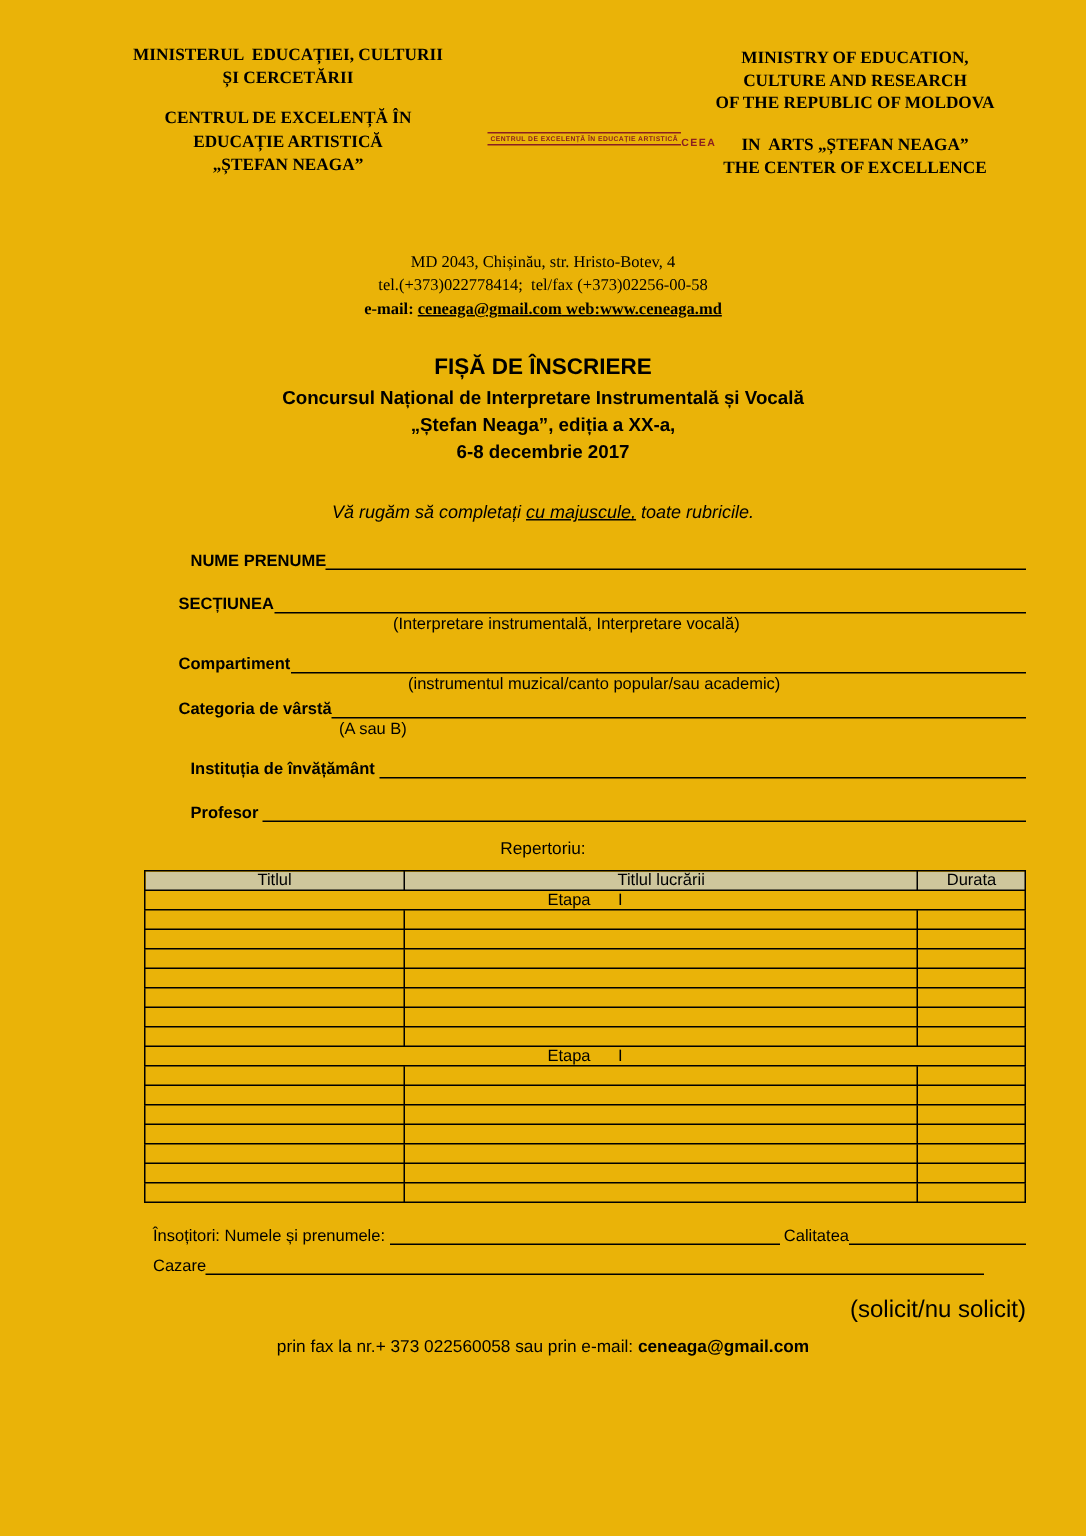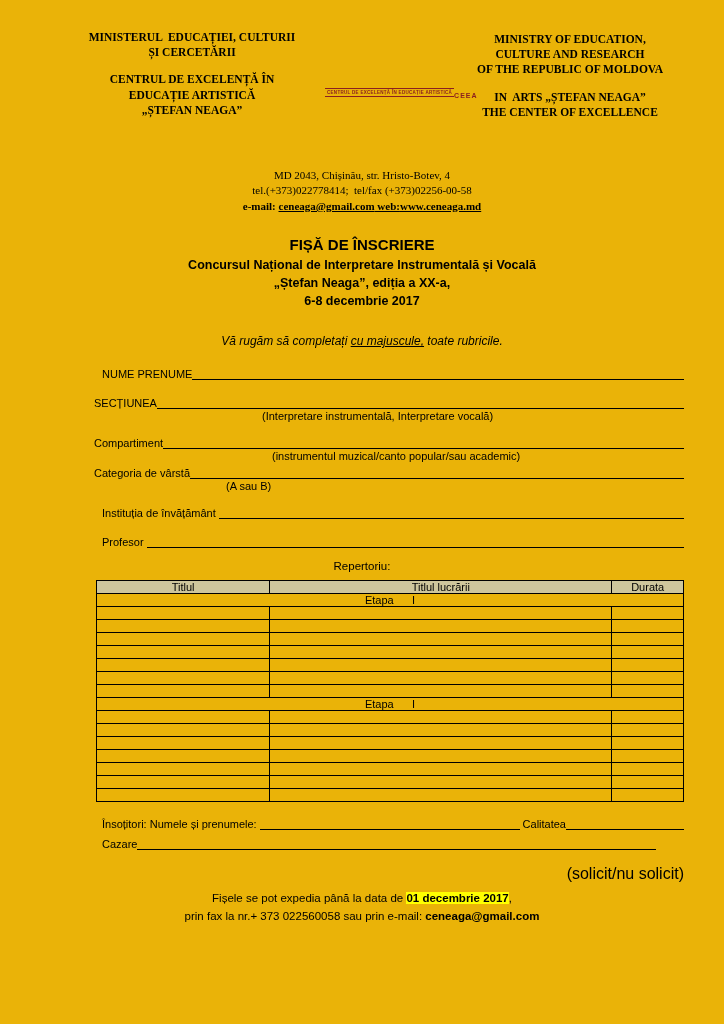--- a/index.html
+++ b/index.html
@@ -27,21 +27,21 @@
   
   .titleblock{text-align:center;margin-top:20px;line-height:1.45;}
   .title-main{font-size:15px;font-weight:bold;}
   .title-sub{font-size:12.5px;font-weight:bold;}
 
   .instruction{text-align:center;font-style:italic;font-size:12px;margin-top:24px;}
 
   
   .content{margin:18px 40px 0 94px;font-size:11px;}
   .frow{display:flex;align-items:flex-end;}
-  .frow .lbl{font-weight:normal;white-space:pre;}
+  .frow .lbl{font-weight:bold;white-space:pre;margin-left:25px;}
   .fill{flex:1;border-bottom:1px solid #000;height:13px;}
   .fieldnote{font-size:11px;margin-top:1px;}
   .pad8{padding-left:8px;}
   .row-name{margin-bottom:15px;}
   .note-sect{margin-left:168px;}
   .row-comp{margin-top:13px;}
   .note-comp{margin-left:178px;}
   .row-age{margin-top:3px;}
   .note-age{margin-left:132px;}
   .row-inst{margin-top:13px;}
@@ -286,20 +286,17 @@
     </div>
     <div class="erow cazare-row">
       <span class="etext">Cazare</span>
       <span class="efill"></span>
     </div>
     <div class="solicit">(solicit/nu solicit)</div>
   </div>
 
   <div class="deadline">
     <div>
-      <span class="pre">Fișele se pot expedia până la data de </span><span class="hl">01 decembrie 2017</span><span>,</span>
-    </div>
-    <div>
       <span class="pre">prin fax la nr.+ 373 022560058 sau prin e-mail: </span><span class="b">ceneaga@gmail.com</span>
     </div>
   </div>
 
 </div>
 
 </body></html>

